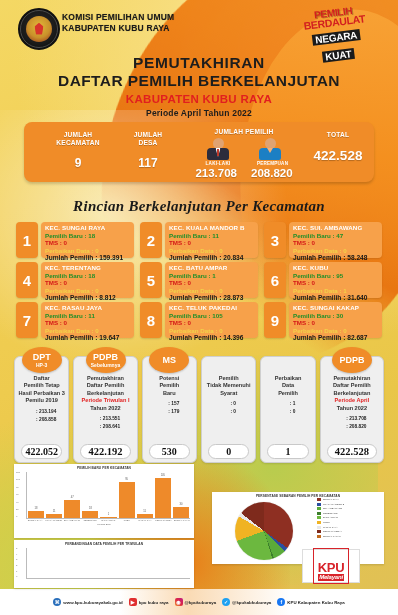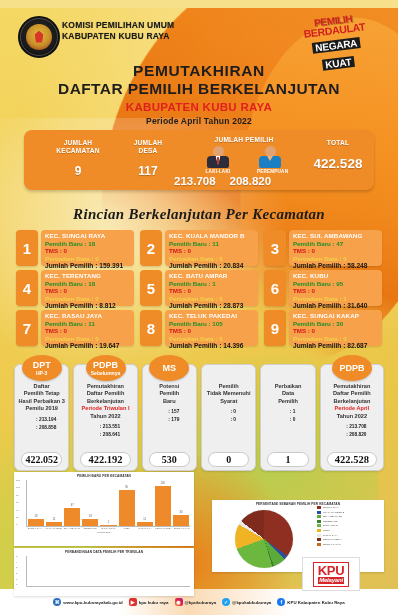--- a/index.html
+++ b/index.html
@@ -2,21 +2,21 @@
 <html><head>
 <meta charset="utf-8">
 <style>
   html,body{margin:0;padding:0;}
   body{
     width:398px;height:615px;overflow:hidden;
     font-family:"Liberation Sans",sans-serif;
     background:#f6e08a;
     position:relative;
   }
-  .page{position:absolute;inset:0;overflow:hidden;margin-top:8px;}
+  .page{position:absolute;inset:0;overflow:hidden;}
 
   
   .bg-base{position:absolute;inset:0;
     background:
       radial-gradient(circle at 78% 8%, #fff6c2 0%, #f7dd7d 22%, rgba(247,221,125,0) 46%),
       linear-gradient(160deg,#f4d864 0%,#f2cf55 28%,#eecb4e 52%,#e9c648 70%,#dfc057 100%);
   }
   .bg-flame{position:absolute;right:-40px;top:-60px;width:330px;height:430px;
     background:linear-gradient(200deg,#f28c1e 0%,#ef7d12 35%,#e86f0c 60%,rgba(232,111,12,0) 78%);
     border-radius:60% 40% 55% 45% / 55% 60% 40% 45%;
@@ -83,21 +83,21 @@
   .person{width:26px;text-align:center;}
   .p-head{width:11px;height:11px;border-radius:50%;margin:0 auto;background:#e0a371;}
   .p-head.f{background:#e0a371;}
   .p-body{width:22px;height:12px;margin:-1px auto 0;border-radius:4px 4px 2px 2px;background:#2c2c3c;position:relative;}
   .p-body.f{background:#1b7fc4;}
   .p-body:before{content:"";position:absolute;left:50%;top:0;transform:translateX(-50%);
     width:5px;height:9px;background:#fff;clip-path:polygon(0 0,100% 0,50% 100%);}
   .p-body.f:before{background:#f0b07a;width:6px;height:5px;clip-path:polygon(0 0,100% 0,50% 100%);}
   .p-tie{position:absolute;left:50%;top:1px;transform:translateX(-50%);width:2px;height:7px;background:#c0392b;}
   .p-lbl{font-size:4.6px;font-weight:bold;margin-top:1px;letter-spacing:.2px;}
-  .pemilih-nums{display:flex;gap:14px;margin-top:1px;}
+  .pemilih-nums{display:flex;justify-content:center;gap:14px;margin-top:1px;}
   .pemilih-nums span{font-size:11.5px;font-weight:bold;text-shadow:0 1px 1px rgba(0,0,0,.25);}
 
   
   .rincian{position:absolute;left:0;right:0;top:198px;text-align:center;
     font-family:"Liberation Serif",serif;font-style:italic;font-weight:bold;
     font-size:15px;color:#1a1a1a;letter-spacing:.3px;}
 
   .grid{position:absolute;left:16px;top:222px;width:366px;
     display:grid;grid-template-columns:repeat(3,1fr);gap:4px 6px;}
   .card{display:flex;height:36px;}
@@ -172,21 +172,21 @@
   .pie-legend{position:absolute;right:5px;top:6px;width:62px;}
   .pl-row{display:flex;align-items:center;gap:2px;margin-bottom:1.6px;}
   .pl-sw{width:4px;height:3px;}
   .pl-row span{font-size:2.4px;color:#444;line-height:3px;white-space:nowrap;overflow:hidden;}
 
   .line-area{position:relative;height:30px;margin:2px 4px 0 12px;border-left:.5px solid #bbb;border-bottom:.5px solid #bbb;}
 
   
   .melayani{position:absolute;left:302px;top:549px;width:56px;height:32px;background:#fff;
     border:1px solid #ddd;display:flex;align-items:center;justify-content:center;}
-  .mel-in{border:1.4px solid #d8232a;padding:1px 4px 2px;text-align:center;}
+  .mel-in{border:1.4px solid #d8232a;padding:12px 4px 2px;text-align:center;}
   .mel-1{font-size:13px;font-weight:bold;color:#d8232a;line-height:13px;letter-spacing:-.3px;}
   .mel-2{font-size:6px;font-weight:bold;color:#fff;background:#d8232a;line-height:7px;
     font-style:italic;letter-spacing:-.2px;padding:0 1px;}
 
   
   .footer{position:absolute;left:0;right:0;bottom:0;height:26px;display:flex;
     align-items:center;justify-content:center;gap:6px;}
   .f-item{display:flex;align-items:center;gap:2px;}
   .f-ico{width:8px;height:8px;border-radius:50%;display:flex;align-items:center;
     justify-content:center;font-size:5px;color:#fff;font-weight:bold;}

